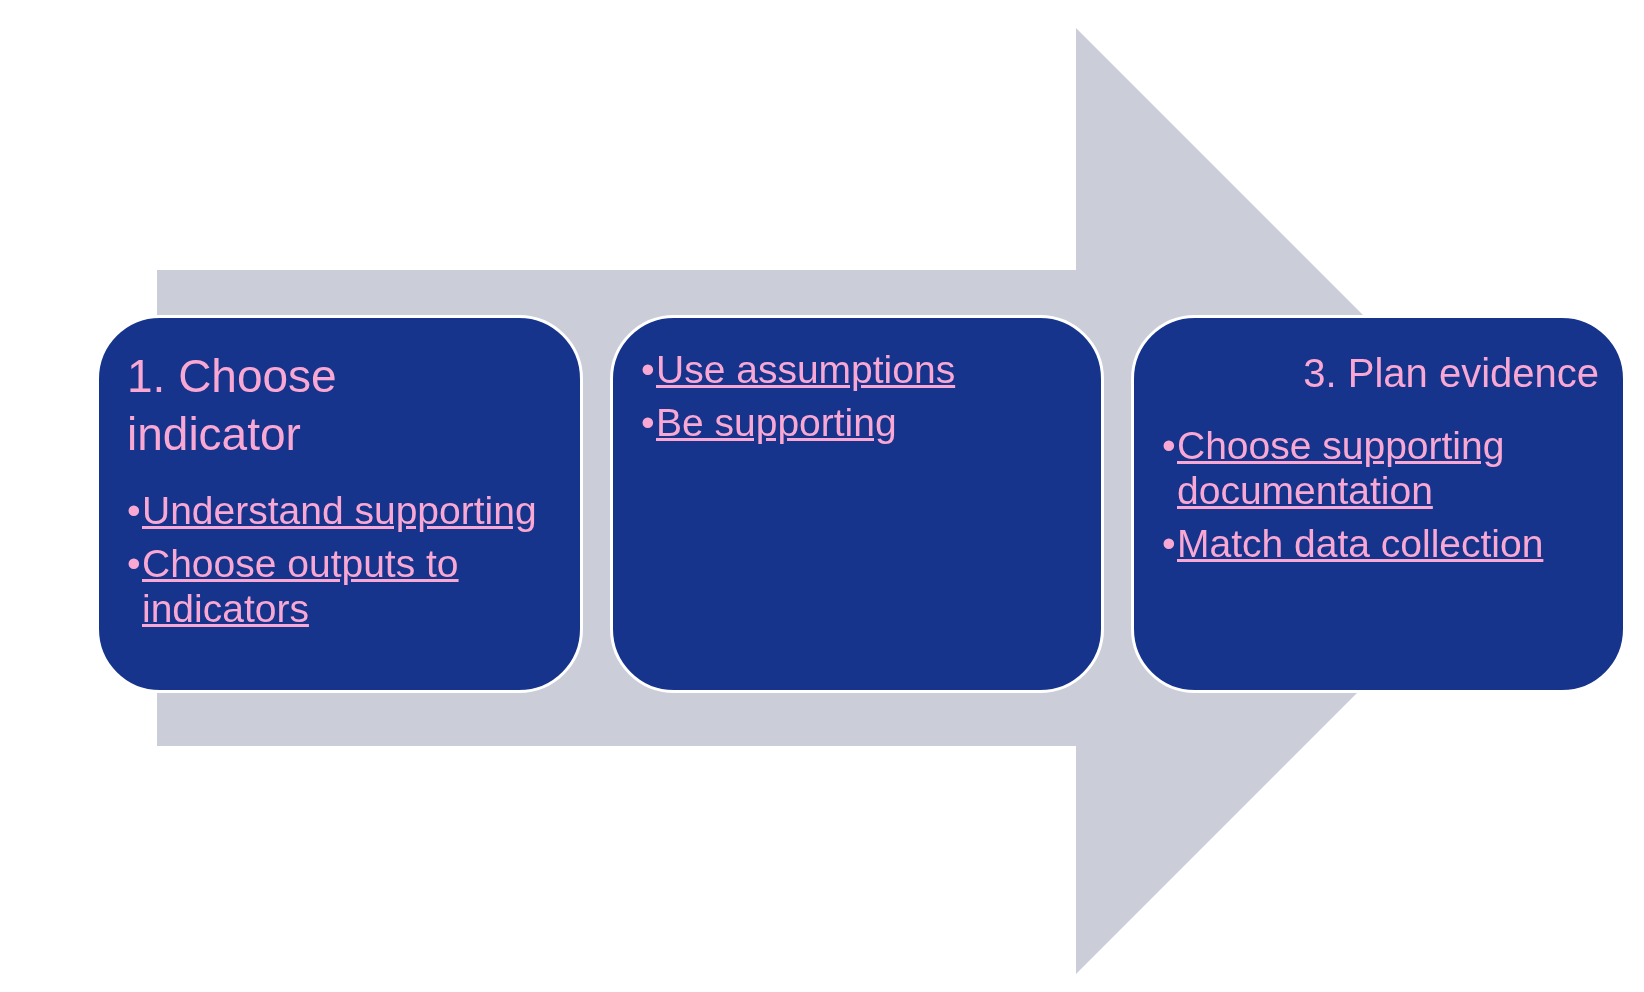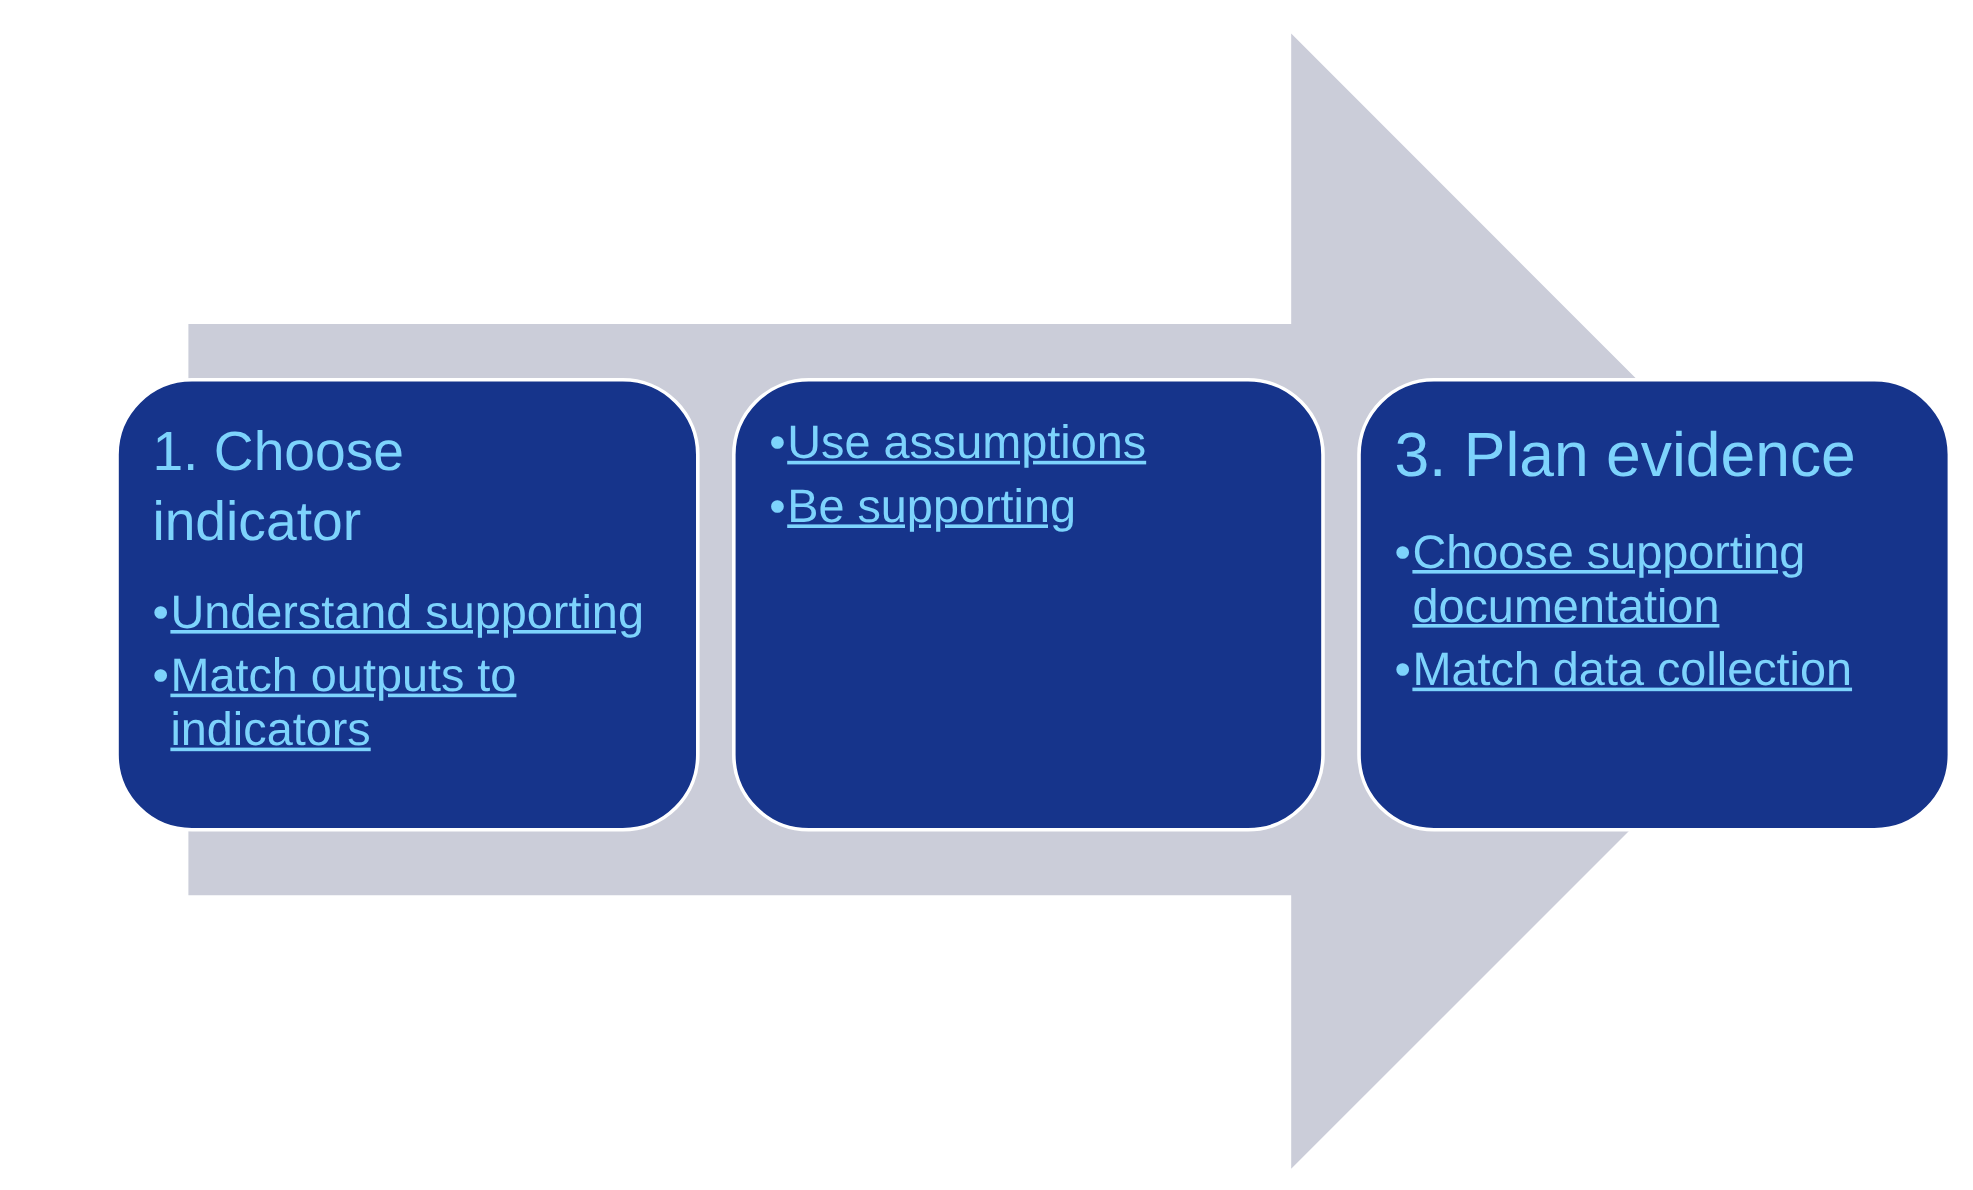--- a/index.html
+++ b/index.html
@@ -27,37 +27,37 @@
     display: block;
   }
   .box {
     position: absolute;
     top: 315px;
     height: 378px;
     box-sizing: border-box;
     background: #16348b;
     border: 3px solid #ffffff;
     border-radius: 64px;
-    color: #7dd3fc;
+    color: #f9a8d4;
     padding: 30px 24px 0 28px;
   }
   .box1 { left: 96px;  width: 487px; }
   .box2 { left: 610px; width: 494px; }
   .box3 { left: 1131px; width: 495px; }
 
   .title {
     margin: 0 0 26px 0;
     font-weight: 400;
     line-height: 1.25;
     white-space: pre-line;
     letter-spacing: 0;
   }
   .box1 .title { font-size: 46px; }
   .box2 .title { font-size: 50px; }
-  .box3 .title { font-size: 52px; }
+  .box3 .title { font-size: 40px; text-align: right; }
 
   .bullets { display: block; }
   .bullet {
     display: flex;
     align-items: flex-start;
     margin-bottom: 8px;
     font-size: 39px;
     line-height: 1.15;
   }
   .dot {
@@ -83,21 +83,21 @@
   <section class="box box1">
     <h2 class="title">1. Choose
 indicator</h2>
     <div class="bullets">
       <div class="bullet">
         <span class="dot">•</span>
         <span class="btext">Understand supporting</span>
       </div>
       <div class="bullet">
         <span class="dot">•</span>
-        <span class="btext">Match outputs to
+        <span class="btext">Choose outputs to
 indicators</span>
       </div>
     </div>
   </section>
 
   <section class="box box2">
     <div class="bullets">
       <div class="bullet">
         <span class="dot">•</span>
         <span class="btext">Use assumptions</span>

